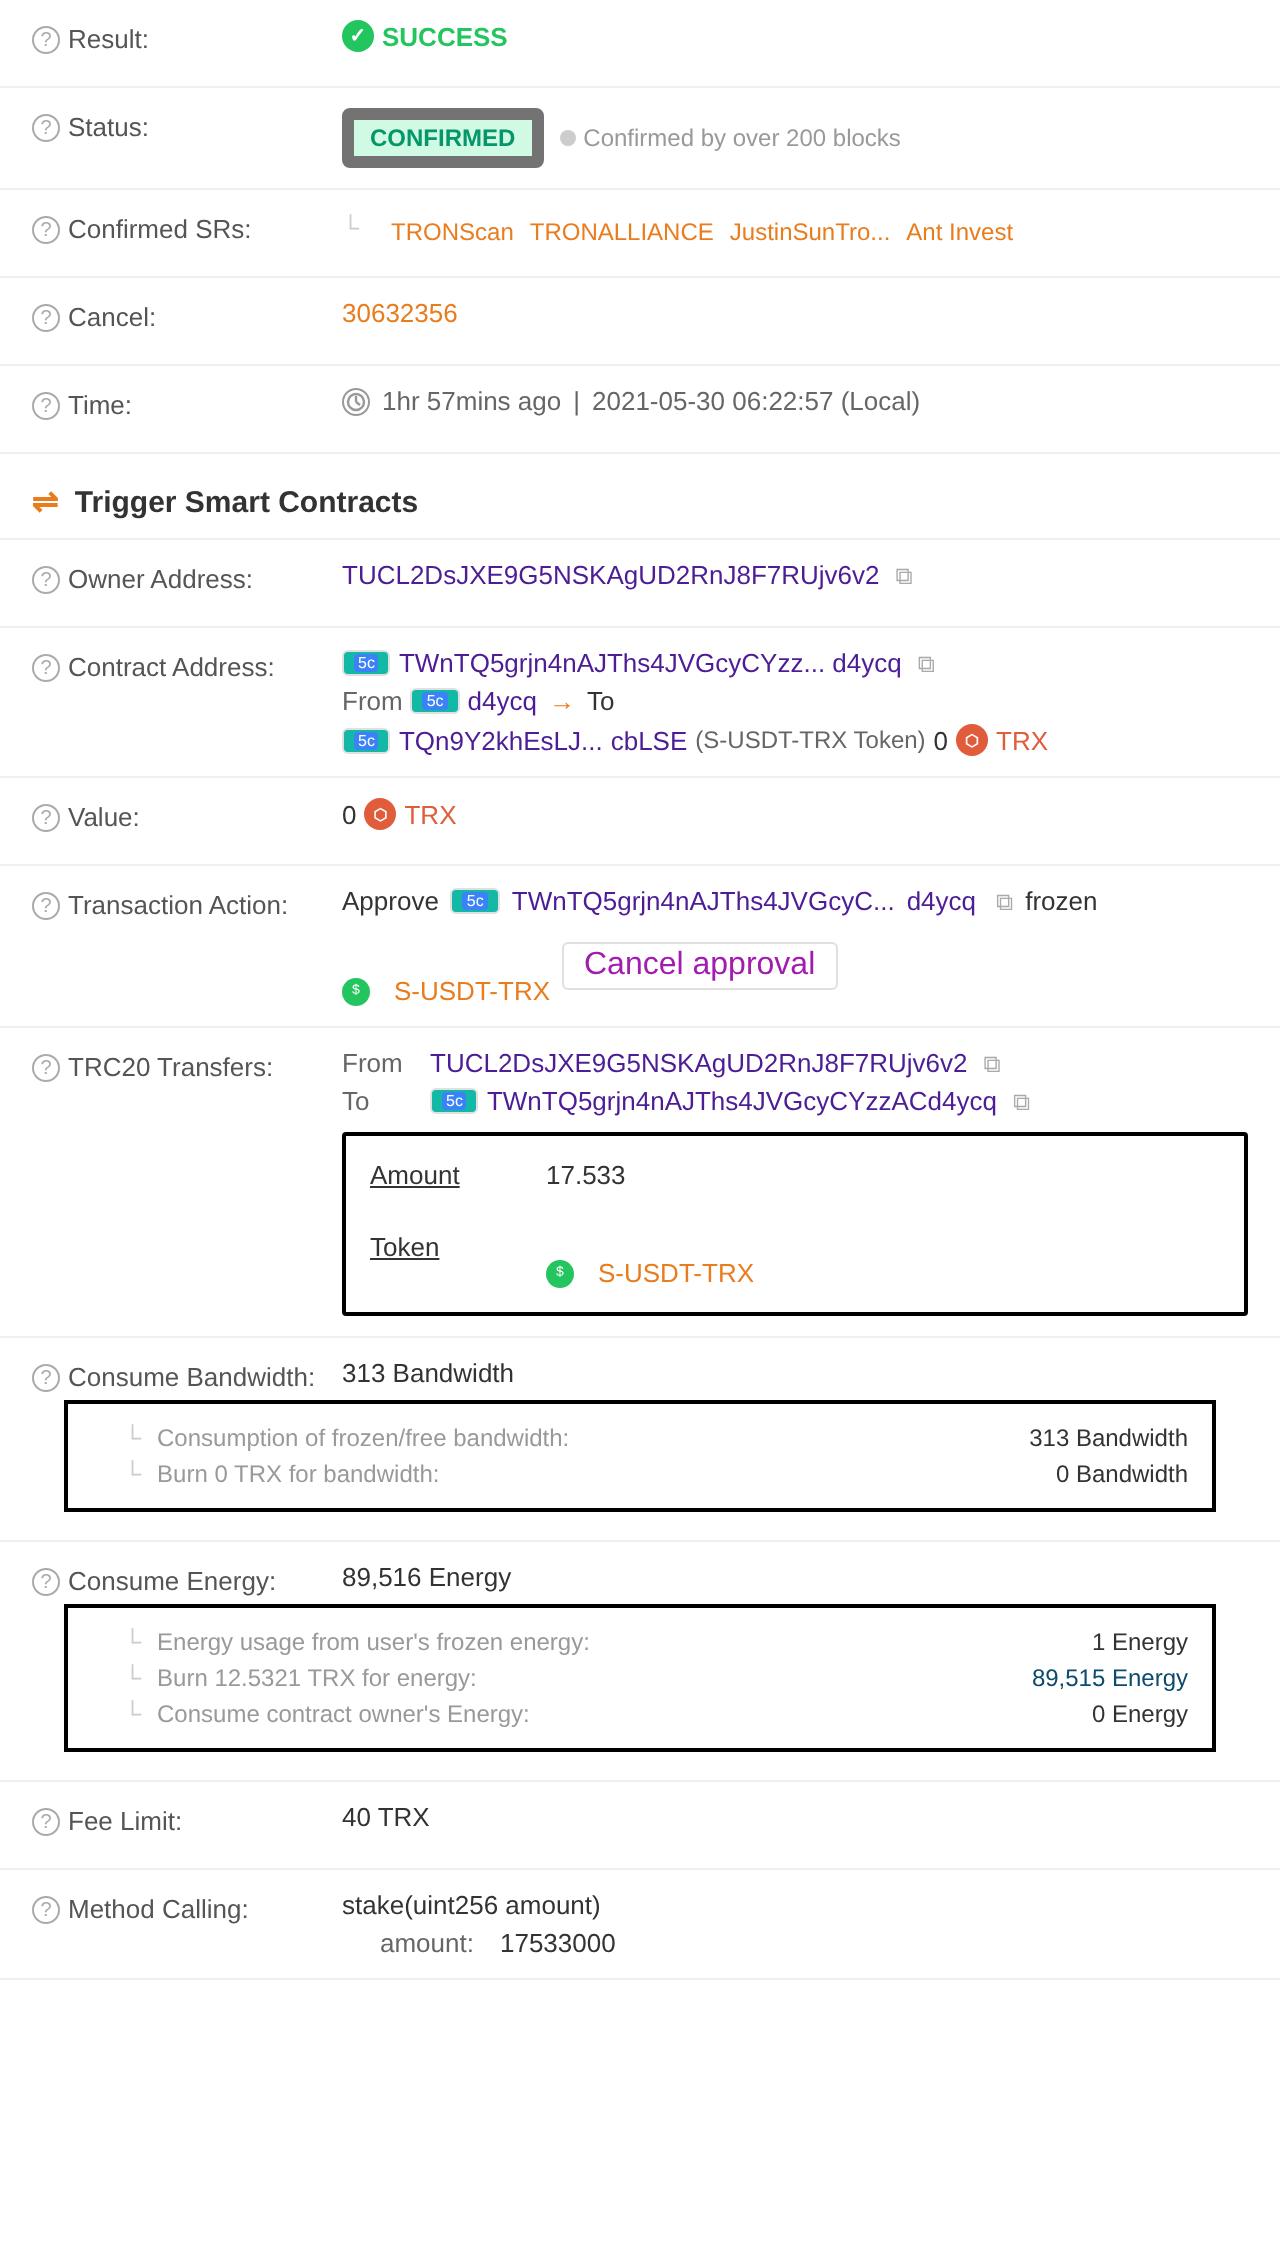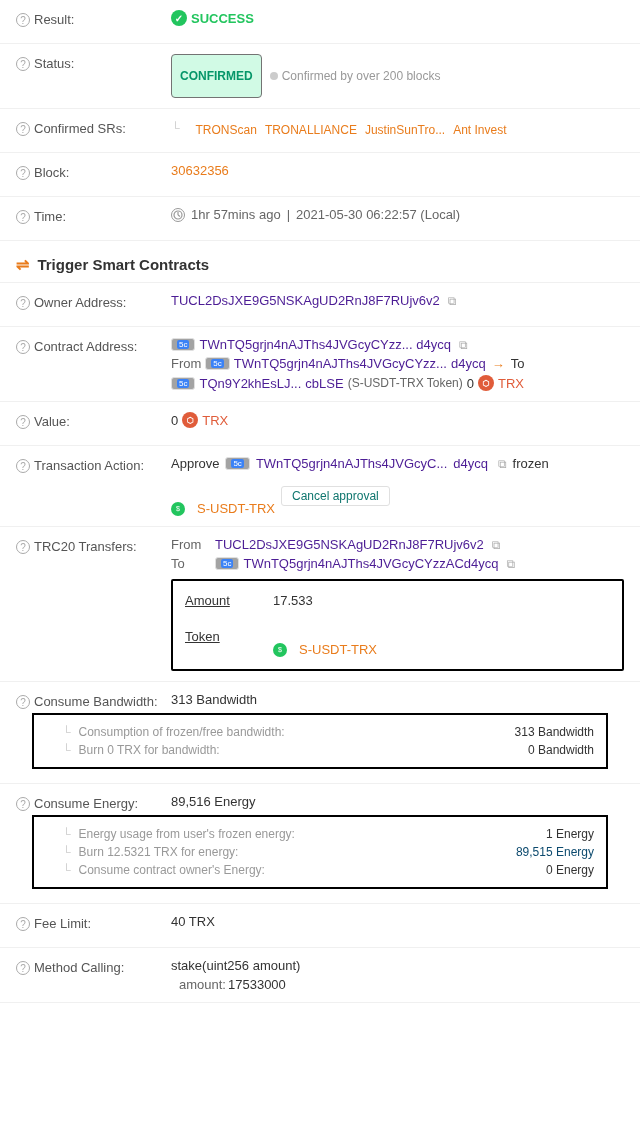--- a/index.html
+++ b/index.html
@@ -58,22 +58,22 @@
       border-radius: 50%;
       display: flex;
       align-items: center;
       justify-content: center;
       color: white;
       font-size: 10px;
     }
     .confirmed-badge {
       background: #d1fae5;
       color: #059669;
-      border: 1px solid #737373;
-      padding: 14px 8px;
+      border: 6px solid #737373;
+      padding: 2px 8px;
       border-radius: 4px;
       font-size: 12px;
       font-weight: bold;
     }
     .confirmed-row {
       display: flex;
       align-items: center;
       gap: 8px;
       flex-wrap: wrap;
     }
@@ -153,21 +153,21 @@
     .copy-icon {
       color: #aaa;
       cursor: pointer;
       font-size: 12px;
       margin-left: 4px;
     }
     .token-badge {
       display: inline-flex;
       align-items: center;
       gap: 3px;
-      background: #a3a3a3;
+      background: #14b8a6;
       border: 1px solid #e0e0e0;
       border-radius: 3px;
       padding: 1px 5px;
       font-size: 11px;
     }
     .token-icon-sc {
       background: #3b82f6;
       color: white;
       font-size: 8px;
       padding: 0 2px;
@@ -220,24 +220,24 @@
     }
     .action-row {
       display: flex;
       align-items: center;
       gap: 6px;
       flex-wrap: wrap;
     }
     .cancel-btn {
       border: 1px solid #e0e0e0;
       background: #fff;
-      color: #0f766e;
+      color: #a21caf;
       padding: 2px 10px;
       border-radius: 3px;
-      font-size: 12px;
+      font-size: 16px;
       cursor: pointer;
     }
     .highlighted-box {
       border: 2px solid #000;
       padding: 8px 12px;
       margin-top: 4px;
       border-radius: 2px;
     }
     .highlighted-row {
       display: flex;
@@ -327,21 +327,21 @@
         <span class="sr-name">JustinSunTro...</span>
         <span class="sr-name">Ant Invest</span>
       </div>
     </div>
   </div>
 </div>
 
 <div class="row">
   <div class="label">
     <span class="help-icon">?</span>
-    <span>Block:</span>
+    <span>Cancel:</span>
   </div>
   <div class="value">
     <a class="orange-link">30632356</a>
   </div>
 </div>
 
 <div class="row">
   <div class="label">
     <span class="help-icon">?</span>
     <span>Time:</span>
@@ -392,21 +392,20 @@
       </span>
       <a class="red-link">TWnTQ5grjn4nAJThs4JVGcyCYzz... d4ycq</a>
       <span class="copy-icon">⧉</span>
     </div>
 
     <div class="from-to-row">
       <span style="color:#666;">From</span>
       <span class="token-badge">
         <span class="token-icon-sc">5c</span>
       </span>
-      <a class="red-link">TWnTQ5grjn4nAJThs4JVGcyCYzz...</a>
       <a class="red-link">d4ycq</a>
       <span class="arrow-icon">→</span>
       <span style="color:#333;">To</span>
     </div>
     <div class="from-to-row">
       <span class="token-badge">
         <span class="token-icon-sc">5c</span>
       </span>
       <a class="red-link">TQn9Y2khEsLJ...</a>
       <a class="red-link">cbLSE</a>
@@ -561,18 +560,18 @@
   </div>
 </div>
 
 <div class="row">
   <div class="label">
     <span class="help-icon">?</span>
     <span>Method Calling:</span>
   </div>
   <div class="value">
     <span>stake(uint256 amount)</span>
-    <div style="display:flex;gap:2px;padding-left:8px;">
+    <div style="display:flex;gap:13px;padding-left:8px;margin-left:11px;">
       <span style="color:#666;">amount:</span>
       <span>17533000</span>
     </div>
   </div>
 </div>
 
 </body></html>

